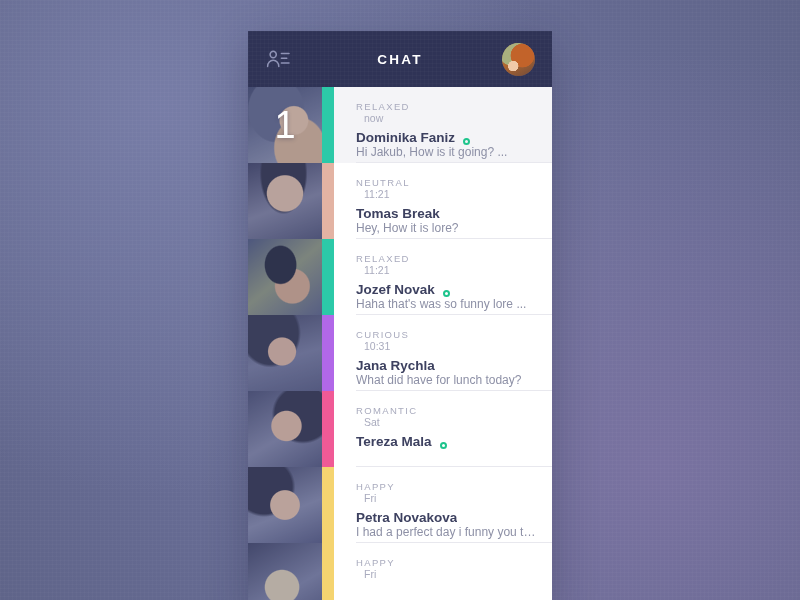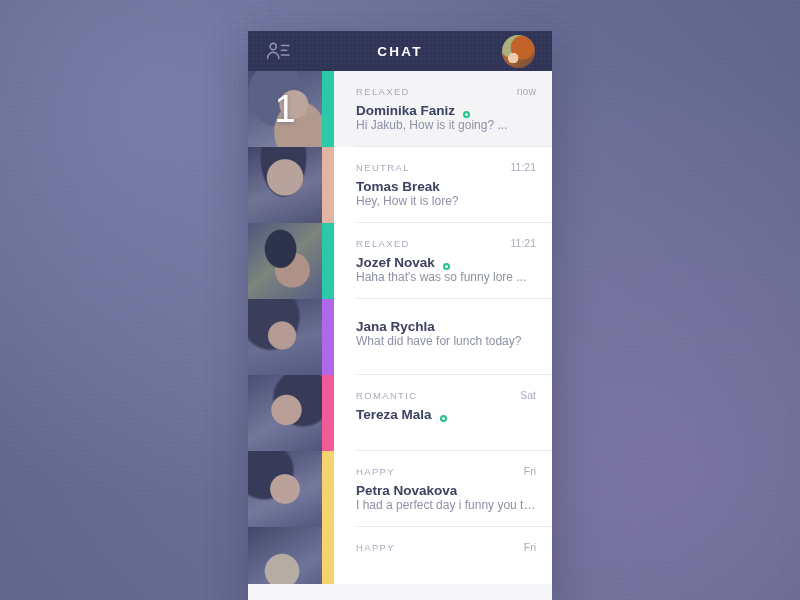--- a/index.html
+++ b/index.html
@@ -44,21 +44,21 @@
     width: 304px;
     height: 569px;
     overflow: hidden;
     background: #f6f6f8;
     box-shadow: 0 14px 40px rgba(30,32,60,0.30);
   }
 
   
   .appbar {
     position: relative;
-    height: 40px;
+    height: 56px;
     background: #2f3356;
     display: flex;
     align-items: center;
     padding: 0 17px;
   }
   .appbar::after {
     content:"";
     position:absolute;
     inset:0;
     background-image:
@@ -166,20 +166,21 @@
     position:absolute;
     left: 22px; right: 0; bottom: 0;
     height: 1px;
     background: #e8e8ee;
   }
 
   .row-topline {
     display: flex;
     align-items: baseline;
     justify-content: space-between;
+    flex-direction: column;
   }
   .mood-label {
     font-size: 9.5px;
     letter-spacing: 1.35px;
     color: #a9abbe;
     text-transform: uppercase;
   }
   .row-time {
     font-size: 10.5px;
     color: #a9abbe;
@@ -320,20 +321,24 @@
           </div>
           <div class="row-preview">Haha that's was so funny lore ...</div>
         </div>
       </div>
       <div class="chat-row">
         <div class="row-thumb">
           <div class="photo p3"></div>
         </div>
         <div class="mood-bar" style="background: rgb(177, 104, 232);"></div>
         <div class="row-body">
+          <div class="row-topline">
+            <span class="mood-label">CURIOUS</span>
+            <span class="row-time">10:31</span>
+          </div>
           <div class="row-nameline">
             <span class="contact-name">Jana Rychla</span>
           </div>
           <div class="row-preview">What did have for lunch today?</div>
         </div>
       </div>
       <div class="chat-row">
         <div class="row-thumb">
           <div class="photo p4"></div>
         </div>

